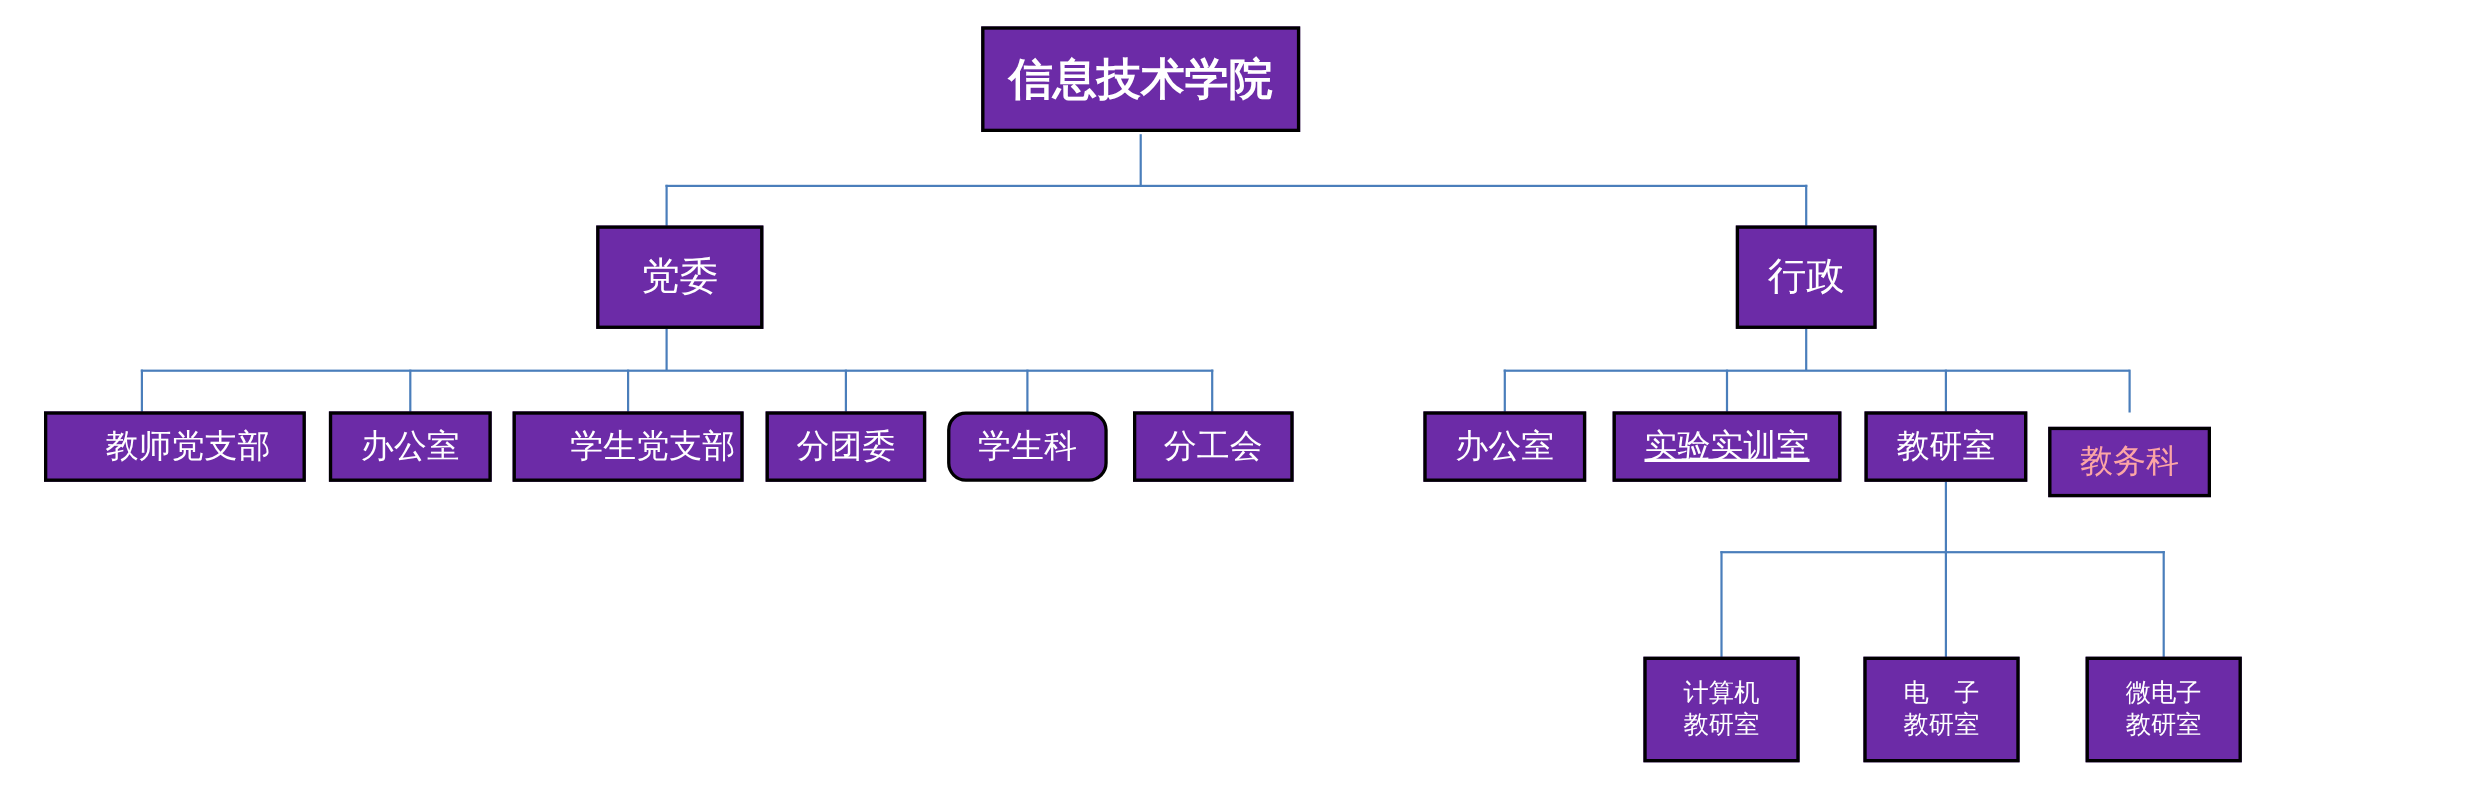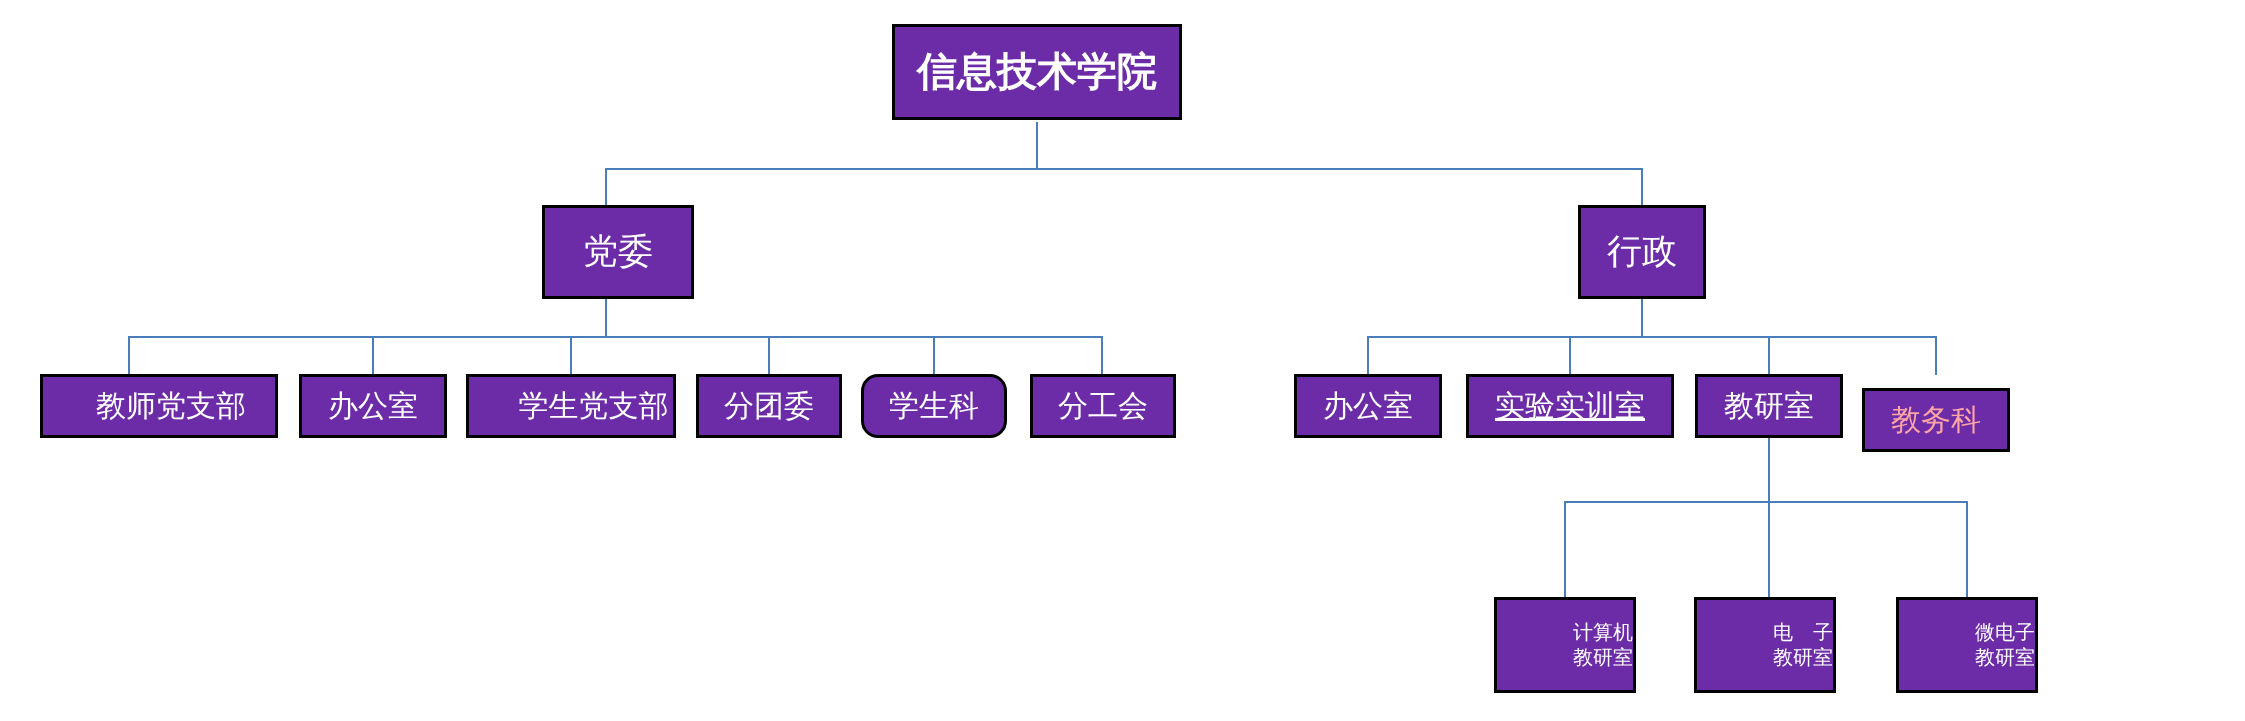--- a/index.html
+++ b/index.html
@@ -40,22 +40,21 @@
   .node.root {
     font-size: 40px;
   }
   .node.level2 {
     font-size: 35px;
   }
   .node.level3 {
     font-size: 30px;
   }
   .node.level4 {
-    font-size: 20px;
-    align-items: flex-end;
+    font-size: 23px;
   }
   .conn {
     position: absolute;
     background: #4A7EBB;
     z-index: 1;
   }
   .conn.v { width: 2px; }
   .conn.h { height: 2px; }
 </style>
 </head>

